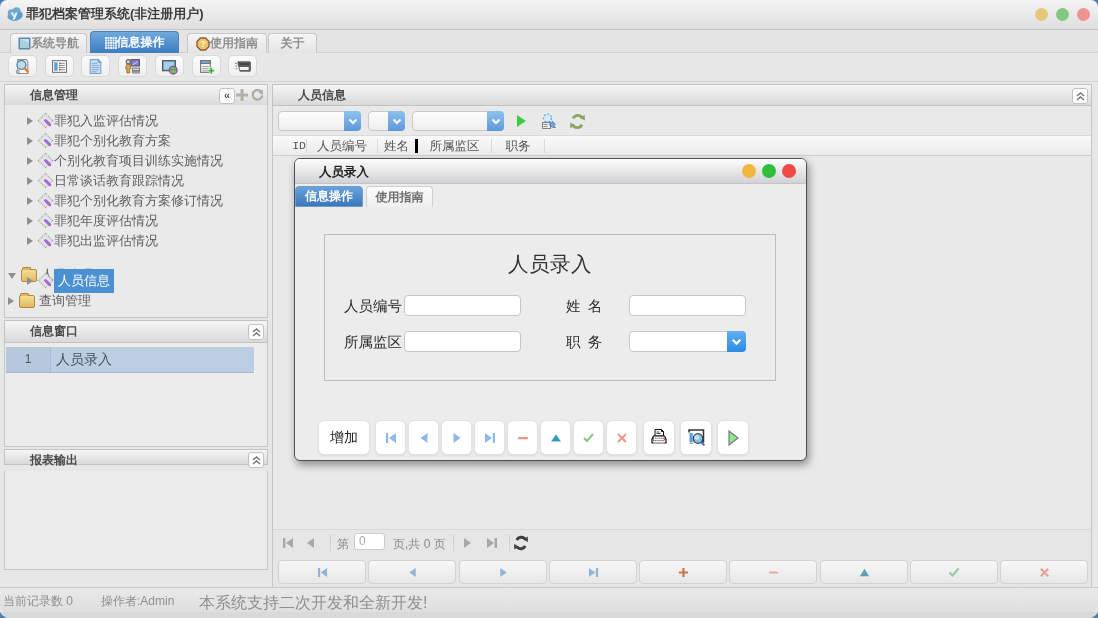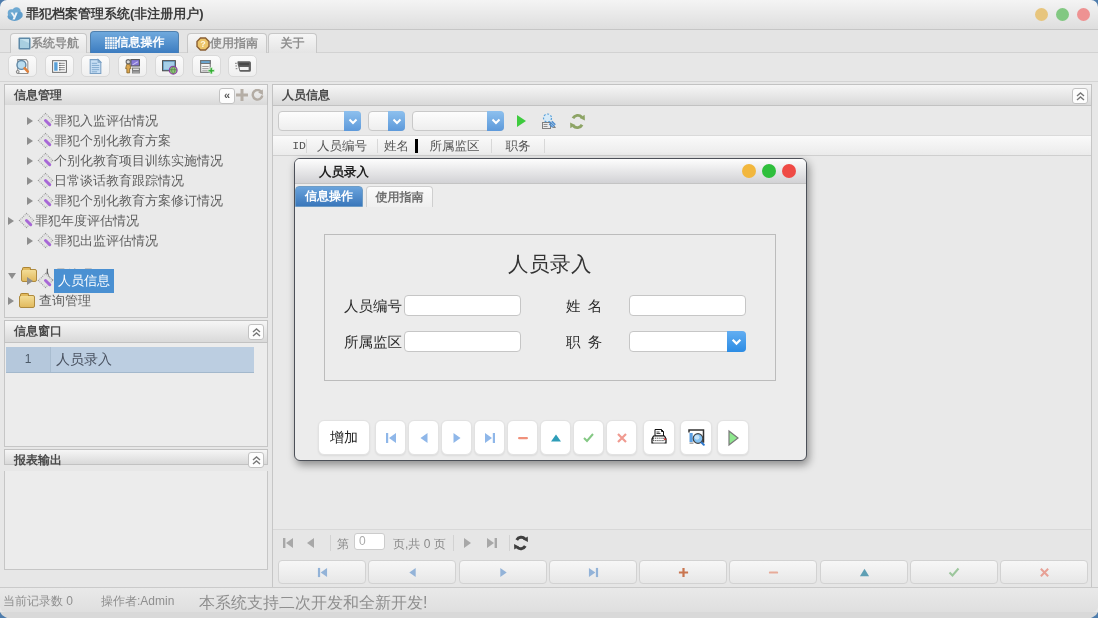--- a/index.html
+++ b/index.html
@@ -1,19 +1,19 @@
 <!DOCTYPE html>
 <html><head><meta charset="utf-8">
 <style>
 html,body{margin:0;padding:0;}
 body{width:1098px;height:618px;overflow:hidden;position:relative;background:#e7e7e7;
  font-family:"Liberation Sans",sans-serif;-webkit-font-smoothing:antialiased;}
 .abs{position:absolute;}
 .hdr{background:linear-gradient(#f6f6f6,#d9d9d9);border:1px solid #c2c2c2;box-sizing:border-box;
- font-size:12px;font-weight:bold;color:#4a4a4a;line-height:20px;padding-left:9px;}
+ font-size:12px;font-weight:bold;color:#4a4a4a;line-height:20px;padding-left:25px;}
 .tbtn{position:absolute;top:55px;width:29px;height:22px;border:1px solid #d9d9d9;border-radius:5px;
  background:linear-gradient(#fbfbfb,#efefef);box-sizing:border-box;display:flex;align-items:center;justify-content:center;}
 .tab{position:absolute;top:33px;height:20px;box-sizing:border-box;border:1px solid #c7c7c7;border-bottom:none;
  border-radius:4px 4px 0 0;background:linear-gradient(#f6f6f6,#e4e4e4);color:#8f8f8f;font-size:12px;font-weight:bold;
  display:flex;align-items:center;justify-content:center;}
 .trow{position:absolute;left:1px;height:20px;display:flex;align-items:center;font-size:13px;color:#5f5f5f;white-space:nowrap;}
 .combo{position:absolute;height:20px;background:linear-gradient(#fdfdfd,#eeeeee);border:1px solid #c9c9c9;
  border-radius:4px;box-sizing:border-box;}
 .combo .arr{position:absolute;right:-1px;top:-1px;width:17px;height:20px;border-radius:0 4px 4px 0;
  background:linear-gradient(#8dc0ee,#5d99da);display:flex;align-items:center;justify-content:center;}
@@ -209,21 +209,21 @@
  <div class="trow" style="top:66px;padding-left:19px;">
       <s-ar></s-ar>
       <s-ic></s-ic>
       <span>日常谈话教育跟踪情况</span>
     </div>
  <div class="trow" style="top:86px;padding-left:19px;">
       <s-ar></s-ar>
       <s-ic></s-ic>
       <span>罪犯个别化教育方案修订情况</span>
     </div>
- <div class="trow" style="top:106px;">
+ <div class="trow" style="top:106px;padding-left:19px;">
       <s-ar></s-ar>
       <s-ic></s-ic>
       <span>罪犯年度评估情况</span>
     </div>
  <div class="trow" style="top:126px;padding-left:19px;">
       <s-ar></s-ar>
       <s-ic></s-ic>
       <span>罪犯出监评估情况</span>
     </div>
  <div class="trow" style="top:160px;padding-left:0px;">

